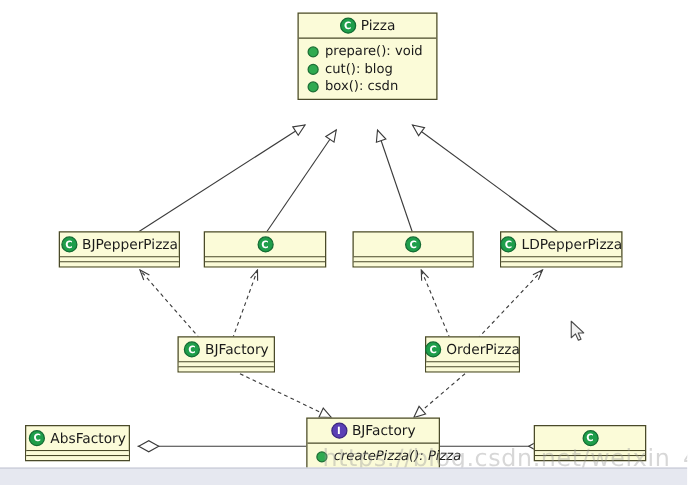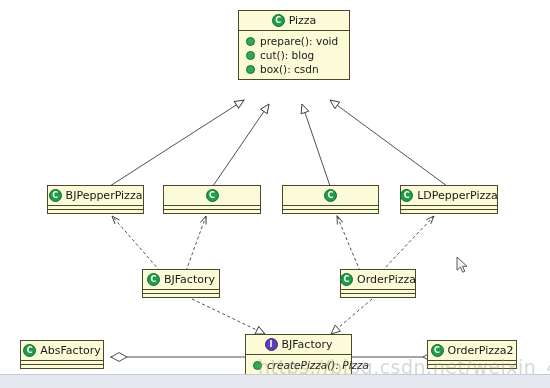--- a/index.html
+++ b/index.html
@@ -279,21 +279,20 @@
     </div>
     <div class="uml-sep"></div>
     <div class="uml-compartment thin"></div>
     <div class="uml-sep"></div>
     <div class="uml-compartment thin"></div>
   </div>
 
   <div class="uml-box" style="left:427px; top:340px; width:90px;">
     <div class="uml-title">
       <span class="icon-class">C</span>
-      <span>OrderPizza2</span>
     </div>
     <div class="uml-sep"></div>
     <div class="uml-compartment thin"></div>
     <div class="uml-sep"></div>
     <div class="uml-compartment thin"></div>
   </div>
 
   <div class="watermark" style="left:258px; top:356px;">https://blog.csdn.net/weixin_46980935</div>
 
   <svg class="cursor" style="left:456px; top:256px;" width="14" height="18" viewBox="0 0 14 18" xmlns="http://www.w3.org/2000/svg">

